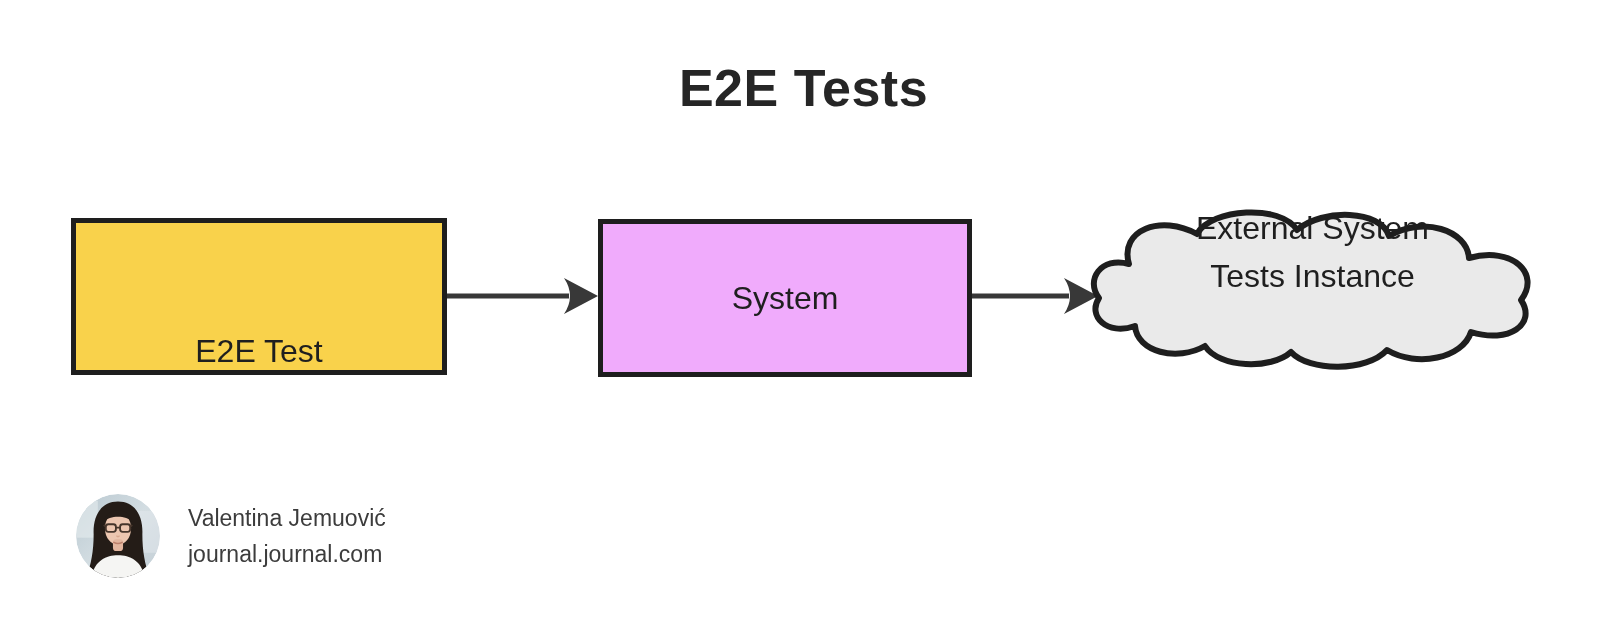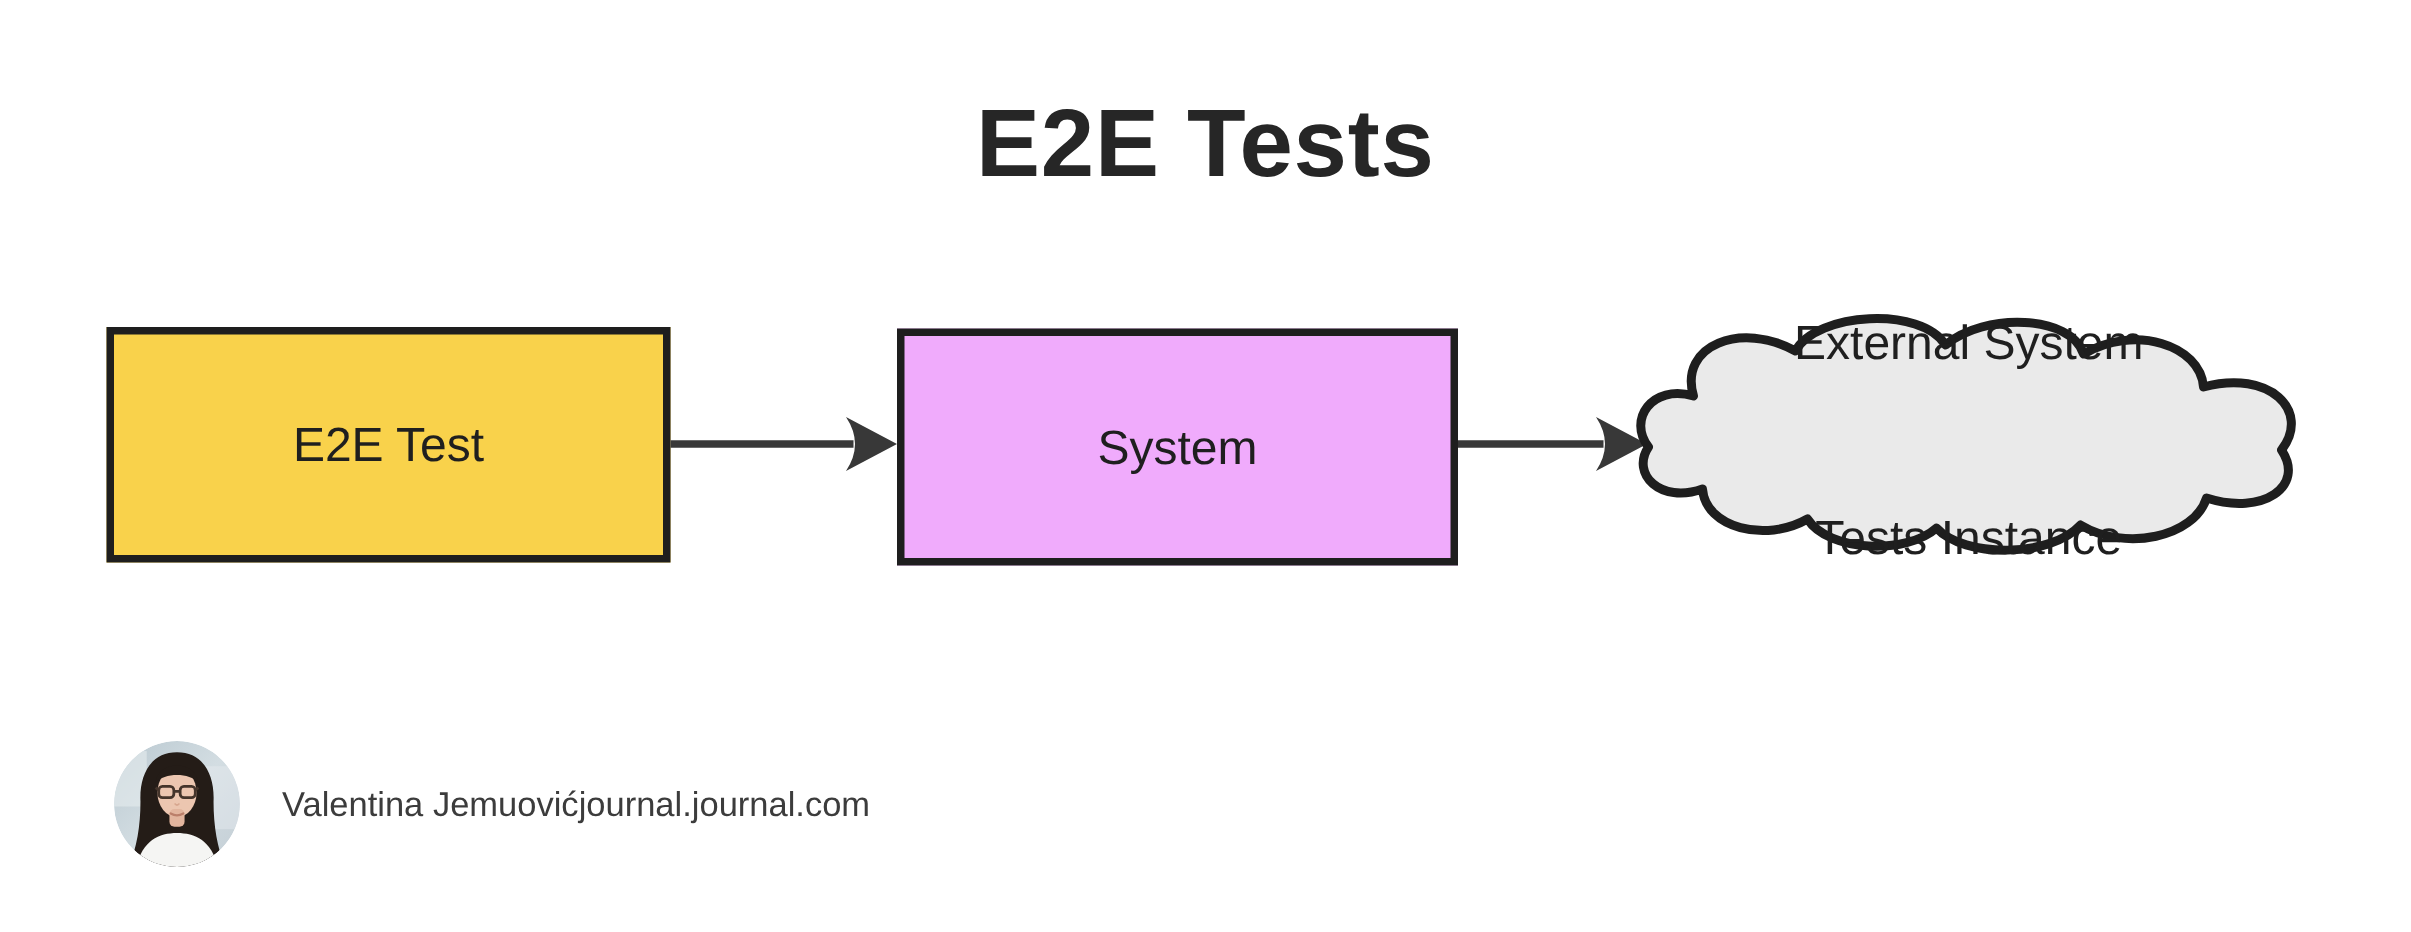--- a/index.html
+++ b/index.html
@@ -8,68 +8,68 @@
     font-family: "Liberation Sans", "DejaVu Sans", sans-serif;
     width: 1607px; height: 621px; position: relative; overflow: hidden;
   }
   .canvas {
     position: absolute; left: 0; top: 0; width: 1607px; height: 621px;
     background: #ffffff;
   }
   .title {
     position: absolute; left: 0; top: 58px; width: 1607px;
     text-align: center;
-    font-size: 64px; font-weight: 800; letter-spacing: 0.5px;
+    font-size: 52px; font-weight: 800; letter-spacing: 0.5px;
     color: #262626;
   }
   .node-rect {
     position: absolute;
     border: 5px solid #1e1e1e;
     display: flex; align-items: center; justify-content: center;
   }
   .node-rect .node-label {
     font-size: 32px; color: #1f1f1f; white-space: nowrap;
   }
   .node-e2e { left: 71px; top: 218px; width: 376px; height: 157px; }
   .node-system { left: 598px; top: 219px; width: 374px; height: 158px; }
   .arrow-svg { position: absolute; overflow: visible; }
   .arrow-1 { left: 447px; top: 277px; }
   .arrow-2 { left: 972px; top: 277px; }
   .cloud-wrap { position: absolute; left: 1085px; top: 208px; width: 455px; height: 170px; }
   .cloud-svg { position: absolute; left: 0; top: 0; overflow: visible; }
   .cloud-text {
     position: absolute; left: 0; top: 0; width: 455px; height: 170px;
-    display: flex; flex-direction: column; align-items: center; justify-content: space-between;
+    display: flex; flex-direction: column; align-items: center; justify-content: flex-start;
     gap: 8px;
   }
   .cloud-text .cloud-line {
     font-size: 32px; line-height: 40px; color: #1f1f1f; white-space: nowrap;
   }
   .footer {
     position: absolute; left: 76px; top: 494px;
     display: flex; align-items: center; gap: 28px;
   }
   .avatar {
     width: 84px; height: 84px; border-radius: 50%;
     overflow: hidden; flex: 0 0 auto;
   }
-  .footer-text { display: flex; flex-direction: row; }
+  .footer-text { display: flex; flex-direction: column; }
   .footer-line {
     font-size: 23px; line-height: 36px; color: #3c3c3c; white-space: nowrap;
   }
   svg { display: block; }
 </style>
 </head>
 <body>
 
 <div class="canvas">
 
   <h1 class="title">E2E Tests</h1>
 
-  <div class="node-rect node-e2e" style="background-color: rgb(249, 210, 75);">
+  <div class="node-rect node-e2e" style="background-color: rgb(249, 210, 75); align-items: flex-end;">
     <span class="node-label">E2E Test</span>
   </div>
 
   <svg class="arrow-svg arrow-1" width="151" height="38" viewBox="0 0 151 38">
     <line x1="0" y1="19" x2="122" y2="19" stroke="#383838" stroke-width="5"></line>
     <path d="M117 1 L151 19 L117 37 Q129 19 117 1 Z" fill="#383838"></path>
   </svg>
 
   <div class="node-rect node-system" style="background-color: #f0abfc;">
     <span class="node-label">System</span>

